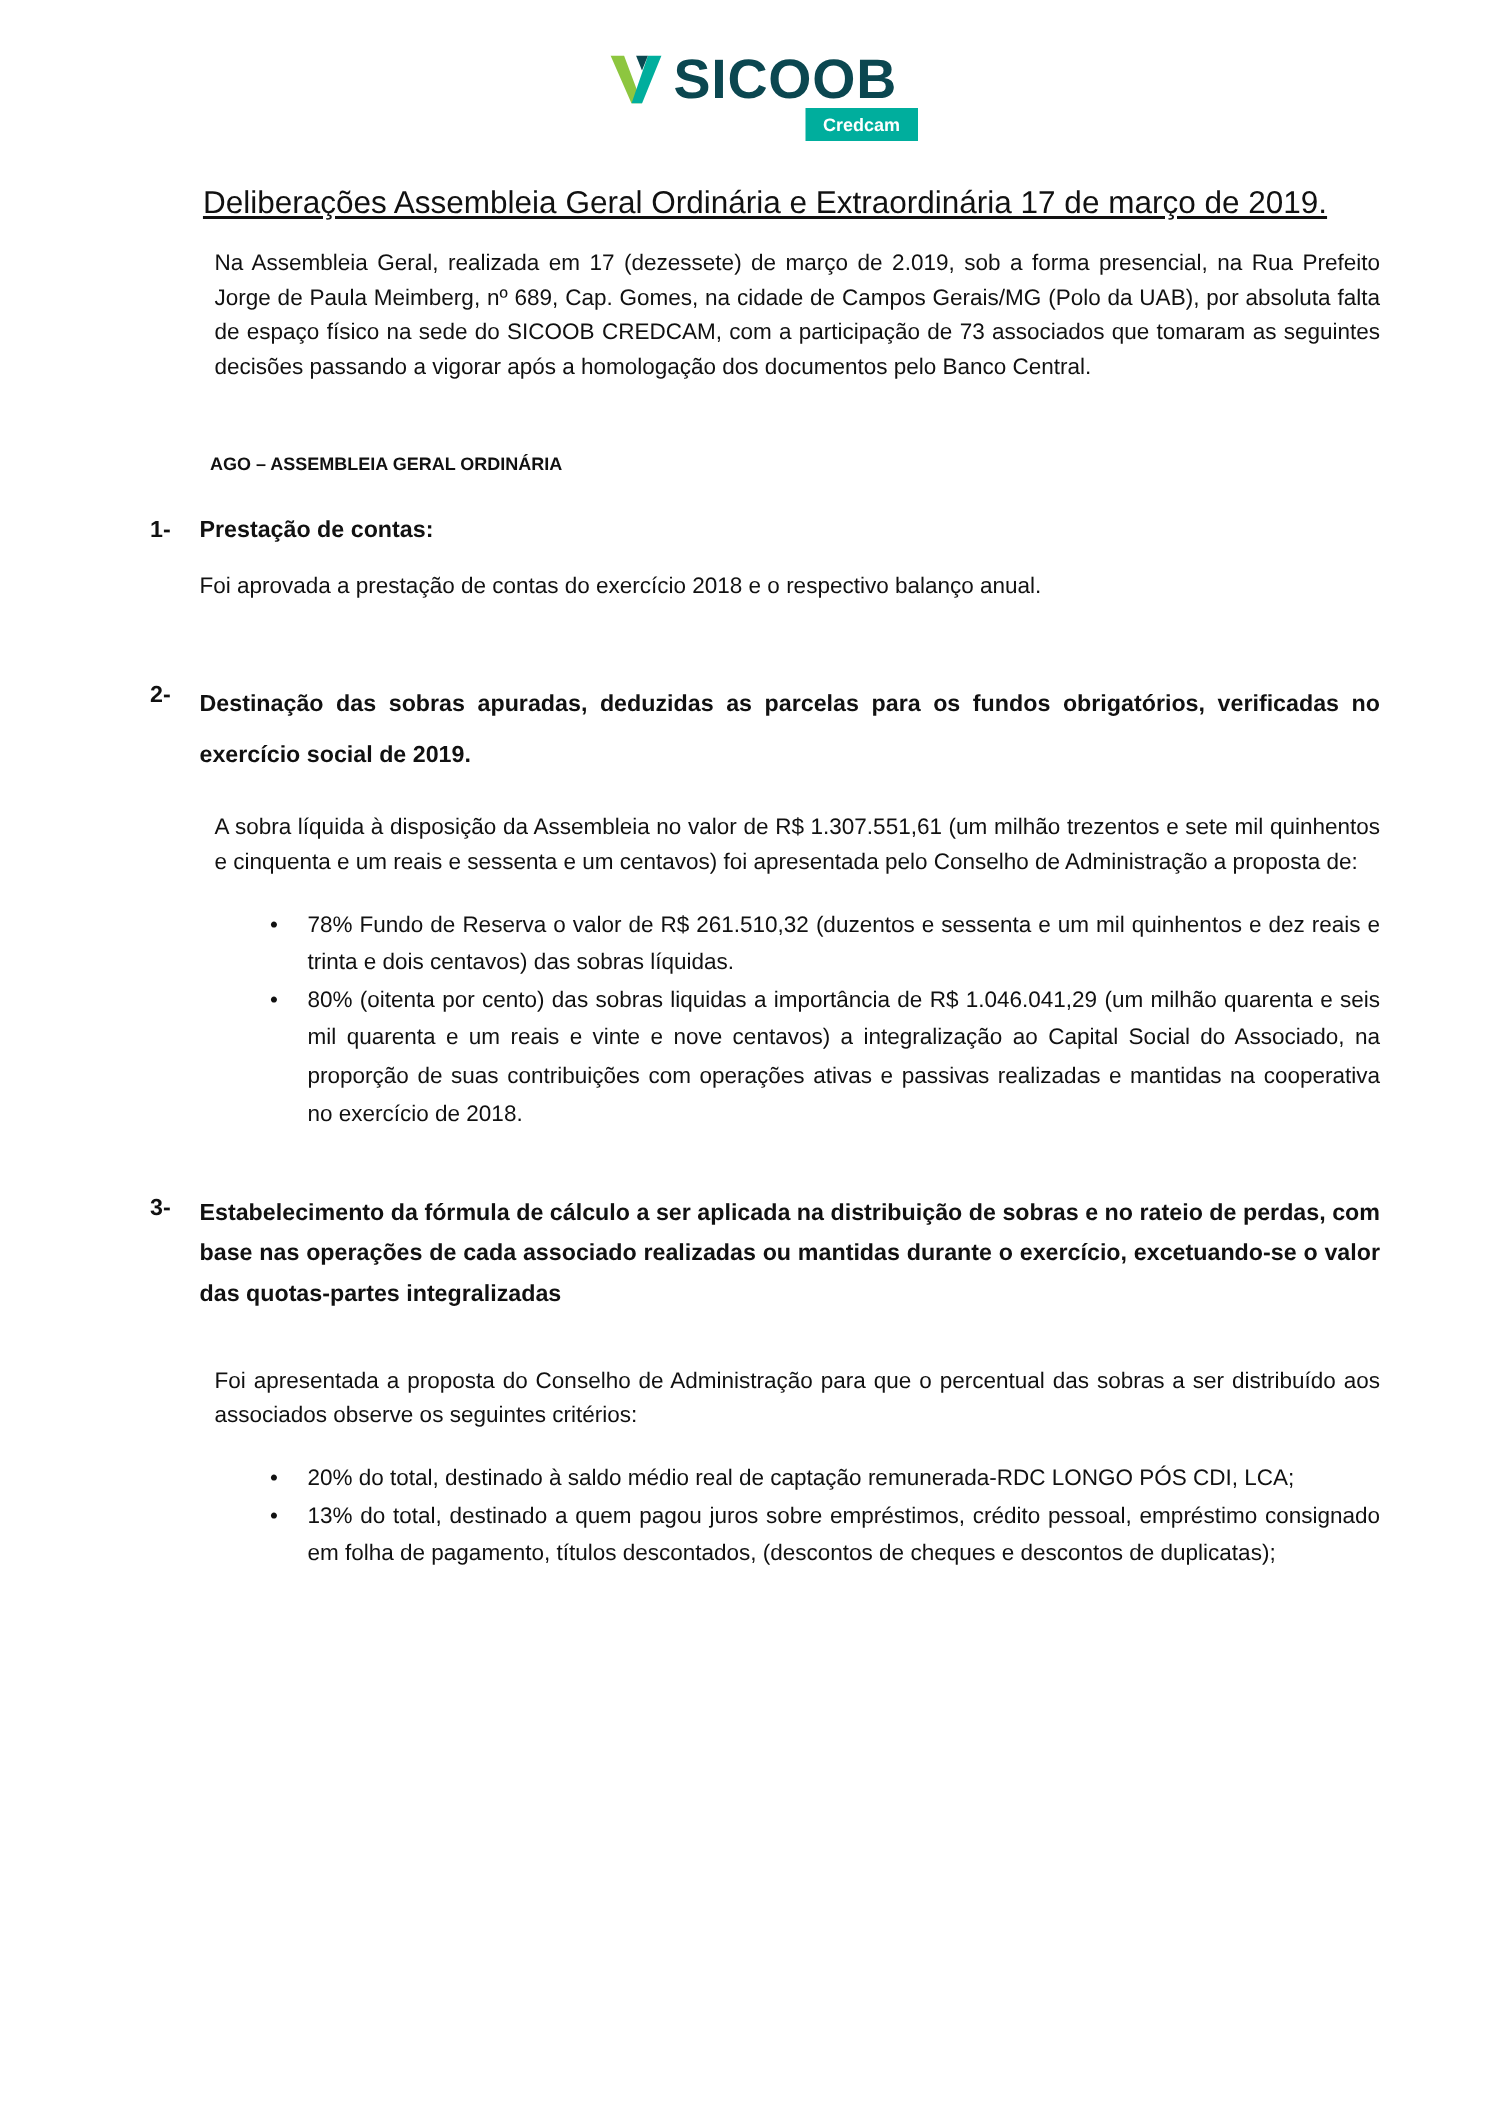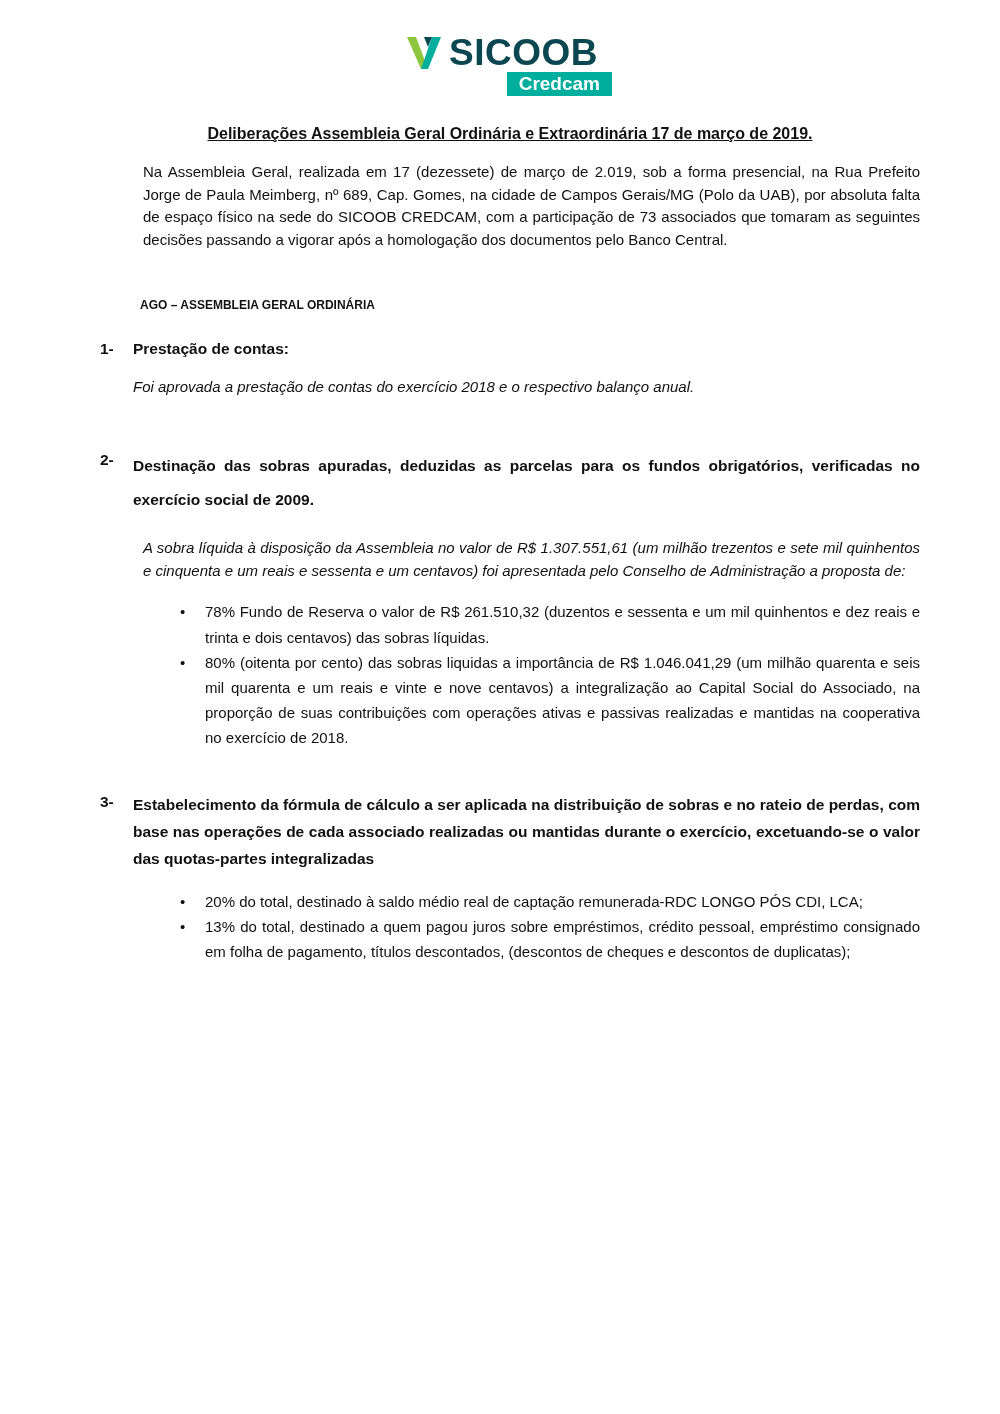--- a/index.html
+++ b/index.html
@@ -35,28 +35,28 @@
     line-height: 1;
   }
   .subbrand-box {
     align-self: flex-end;
     background: #00ae9d;
     color: #ffffff;
     padding: 2px 12px 3px;
     margin-top: 1px;
     margin-right: -14px;
   }
-  .subbrand { font-size: 19px; font-weight: bold; line-height: 1; }
+  .subbrand { font-size: 12px; font-weight: bold; line-height: 1; }
 
   
   .doc-title {
     margin: 28px 0 16px 0;
     text-align: center;
-    font-size: 16px;
-    font-weight: bold;
+    font-size: 21px;
+    font-weight: normal;
     text-decoration: underline;
     line-height: 1.3;
   }
 
   
   .intro {
     margin: 0 0 0 43px;
     text-align: justify;
     line-height: 1.52;
   }
@@ -78,21 +78,20 @@
   .item-head { display: flex; font-weight: bold; font-size: 15.5px; line-height: 1.45; }
   .item-number { flex: 0 0 33px; }
   .item-heading { flex: 1; text-align: justify; }
   .item[data-name="item-2"] .item-heading { line-height: 2.2; }
   .item[data-name="item-3"] .item-heading { line-height: 1.75; }
 
   .item-body {
     margin: 20px 0 0 43px;
     text-align: justify;
     line-height: 1.52;
-    font-style: italic;
   }
   .item[data-name="item-1"] .item-body { margin-top: 15px; margin-left: 33px; }
   .item[data-name="item-3"] .item-body { margin-top: 34px; }
 
   
   .bullets { list-style: none; margin: 17px 0 0 0; padding: 0; }
   .bullets li {
     position: relative;
     margin-left: 75px;
     padding-left: 30px;
@@ -137,33 +136,34 @@
     <div class="item-head" data-name="item-1-head">
       <span class="item-number" data-name="item-number">1-</span>
       <span class="item-heading" data-name="item-heading">Prestação de contas:</span>
     </div>
     <p class="item-body" data-name="item-paragraph">Foi aprovada a prestação de contas do exercício 2018 e o respectivo balanço anual.</p>
   </section>
 
   <section class="item" data-name="item-2">
     <div class="item-head" data-name="item-2-head">
       <span class="item-number" data-name="item-number">2-</span>
-      <span class="item-heading" data-name="item-heading">Destinação das sobras apuradas, deduzidas as parcelas para os fundos obrigatórios, verificadas no exercício social de 2009.</span>
+      <span class="item-heading" data-name="item-heading">Destinação das sobras apuradas, deduzidas as parcelas para os fundos obrigatórios, verificadas no exercício social de 2019.</span>
     </div>
     <p class="item-body" data-name="item-paragraph">A sobra líquida à disposição da Assembleia no valor de R$ 1.307.551,61 (um milhão trezentos e sete mil quinhentos e cinquenta e um reais e sessenta e um centavos) foi apresentada pelo Conselho de Administração a proposta de:</p>
     <ul class="bullets" data-name="bullet-list">
       <li data-name="bullet-item">78% Fundo de Reserva o valor de R$ 261.510,32 (duzentos e sessenta e um mil quinhentos e dez reais e trinta e dois centavos) das sobras líquidas.</li>
       <li data-name="bullet-item">80% (oitenta por cento) das sobras liquidas a importância de R$ 1.046.041,29 (um milhão quarenta e seis mil quarenta e um reais e vinte e nove centavos) a integralização ao Capital Social do Associado, na proporção de suas contribuições com operações ativas e passivas realizadas e mantidas na cooperativa no exercício de 2018.</li>
     </ul>
   </section>
 
   <section class="item" data-name="item-3">
     <div class="item-head" data-name="item-3-head">
       <span class="item-number" data-name="item-number">3-</span>
       <span class="item-heading" data-name="item-heading">Estabelecimento da fórmula de cálculo a ser aplicada na distribuição de sobras e no rateio de perdas, com base nas operações de cada associado realizadas ou mantidas durante o exercício, excetuando-se o valor das quotas-partes integralizadas</span>
     </div>
+    <p class="item-body" data-name="item-paragraph">Foi apresentada a proposta do Conselho de Administração para que o percentual das sobras a ser distribuído aos associados observe os seguintes critérios:</p>
     <ul class="bullets" data-name="bullet-list">
       <li data-name="bullet-item">20% do total, destinado à saldo médio real de captação remunerada-RDC LONGO PÓS CDI, LCA;</li>
       <li data-name="bullet-item">13% do total, destinado a quem pagou juros sobre empréstimos, crédito pessoal, empréstimo consignado em folha de pagamento, títulos descontados, (descontos de cheques  e descontos de duplicatas);</li>
     </ul>
   </section>
 
 </div>
 
 </body></html>

